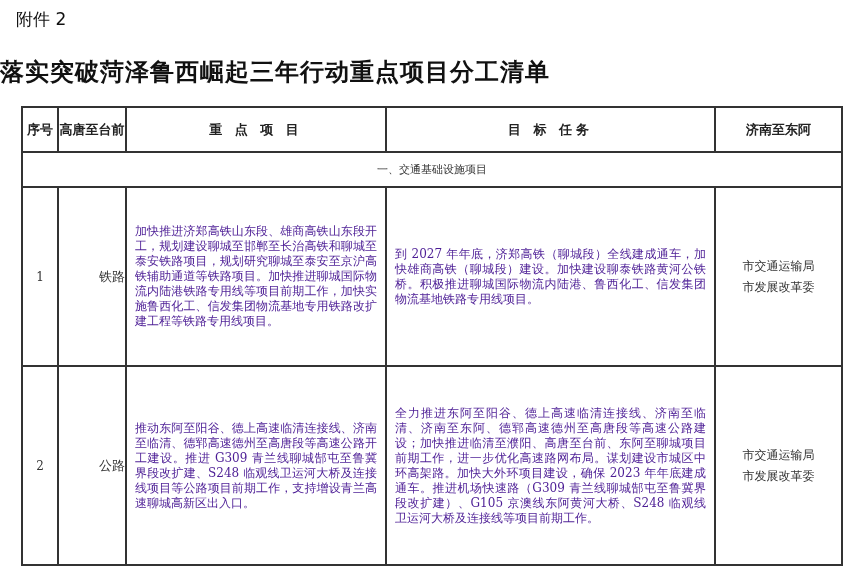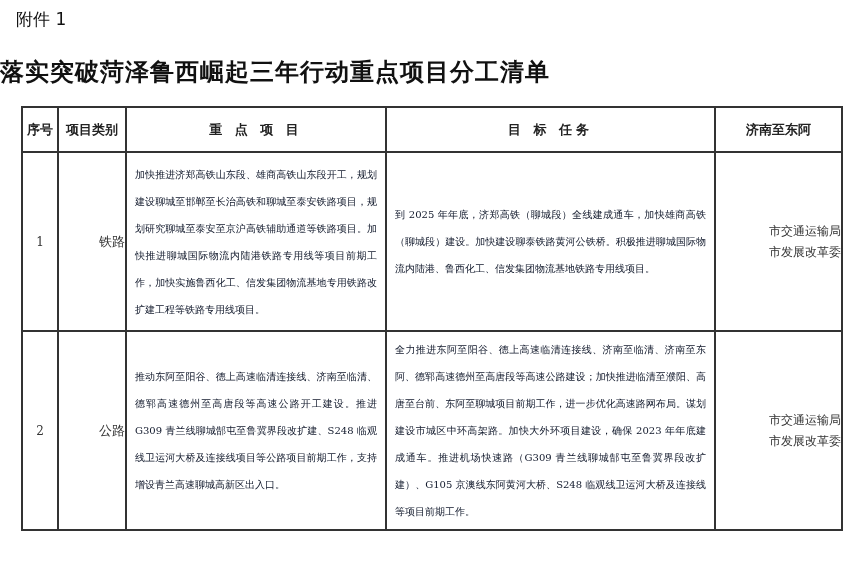--- a/index.html
+++ b/index.html
@@ -6,55 +6,58 @@
   body { width:861px; height:571px; position:relative; overflow:hidden;
          font-family:"DejaVu Serif","Liberation Serif",serif; color:#222; }
   .attach { position:absolute; left:16px; top:8px; font-size:17px; font-family:"DejaVu Sans","Liberation Sans",sans-serif; color:#111; }
   .title { position:absolute; left:0; width:861px; top:56px; text-align:left; font-size:24px; font-weight:bold; letter-spacing:1px; color:#111; }
   table { position:absolute; left:21px; top:106px; border-collapse:collapse; table-layout:fixed; width:820px; }
   td, th { border:2px solid #333; padding:0; vertical-align:middle; }
   th { height:43px; font-weight:bold; font-size:13px; font-family:"DejaVu Sans","Liberation Sans",sans-serif; color:#222; text-align:center; }
   .section td { height:33px; text-align:center; font-size:11px; color:#333; }
   .c-no { text-align:center; font-size:12px; color:#333; }
   .c-cat { text-align:right; font-size:13px; color:#333; }
-  .c-txt { font-size:10px; line-height:27px; padding:0 8px; text-align:justify; color:#0f172a; }
-  .c-unit { text-align:right; font-size:12px; line-height:21px; color:#333; }
+  .c-txt { font-size:12px; line-height:15px; padding:0 8px; text-align:justify; color:#4c1d95; }
+  .c-unit { text-align:center; font-size:12px; line-height:21px; color:#333; }
   .row1 td { height:177px; }
   .row2 td { height:197px; }
   .unit-line { display:block; }
 </style>
 </head>
 <body>
 
-<div class="attach">附件 1</div>
+<div class="attach">附件 2</div>
 <div class="title">落实突破菏泽鲁西崛起三年行动重点项目分工清单</div>
 
 <table>
   <colgroup>
     <col style="width:36px">
       <col style="width:68px">
       <col style="width:260px">
       <col style="width:329px">
       <col style="width:127px">
   </colgroup>
   <thead>
     <tr>
       <th>序号</th>
-      <th>项目类别</th>
+      <th>高唐至台前</th>
       <th style="letter-spacing:4px">重 点 项 目</th>
       <th style="letter-spacing:4px">目 标 任务</th>
       <th>济南至东阿</th>
     </tr>
   </thead>
   <tbody>
+    <tr class="section">
+      <td colspan="5">一、交通基础设施项目</td>
+    </tr>
     <tr class="row1">
       <td class="c-no">1</td>
       <td class="c-cat">铁路</td>
       <td class="c-txt">加快推进济郑高铁山东段、雄商高铁山东段开工，规划建设聊城至邯郸至长治高铁和聊城至泰安铁路项目，规划研究聊城至泰安至京沪高铁辅助通道等铁路项目。加快推进聊城国际物流内陆港铁路专用线等项目前期工作，加快实施鲁西化工、信发集团物流基地专用铁路改扩建工程等铁路专用线项目。</td>
-      <td class="c-txt">到 2025 年年底，济郑高铁（聊城段）全线建成通车，加快雄商高铁（聊城段）建设。加快建设聊泰铁路黄河公铁桥。积极推进聊城国际物流内陆港、鲁西化工、信发集团物流基地铁路专用线项目。</td>
+      <td class="c-txt">到 2027 年年底，济郑高铁（聊城段）全线建成通车，加快雄商高铁（聊城段）建设。加快建设聊泰铁路黄河公铁桥。积极推进聊城国际物流内陆港、鲁西化工、信发集团物流基地铁路专用线项目。</td>
       <td class="c-unit">
         <span class="unit-line">市交通运输局</span>
         <span class="unit-line">市发展改革委</span>
       </td>
     </tr>
     <tr class="row2">
       <td class="c-no">2</td>
       <td class="c-cat">公路</td>
       <td class="c-txt">推动东阿至阳谷、德上高速临清连接线、济南至临清、德郓高速德州至高唐段等高速公路开工建设。推进 G309 青兰线聊城郜屯至鲁冀界段改扩建、S248 临观线卫运河大桥及连接线项目等公路项目前期工作，支持增设青兰高速聊城高新区出入口。</td>
       <td class="c-txt">全力推进东阿至阳谷、德上高速临清连接线、济南至临清、济南至东阿、德郓高速德州至高唐段等高速公路建设；加快推进临清至濮阳、高唐至台前、东阿至聊城项目前期工作，进一步优化高速路网布局。谋划建设市城区中环高架路。加快大外环项目建设，确保 2023 年年底建成通车。推进机场快速路（G309 青兰线聊城郜屯至鲁冀界段改扩建）、G105 京澳线东阿黄河大桥、S248 临观线卫运河大桥及连接线等项目前期工作。</td>

